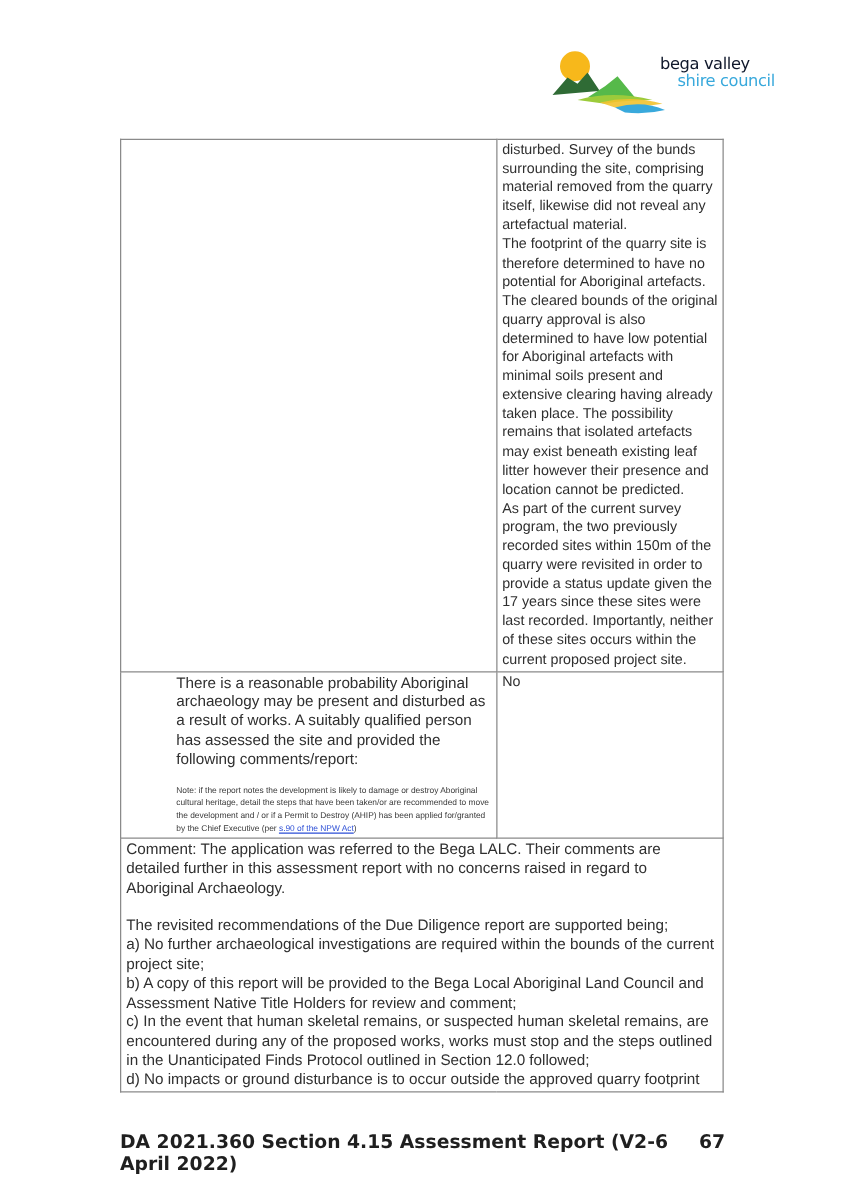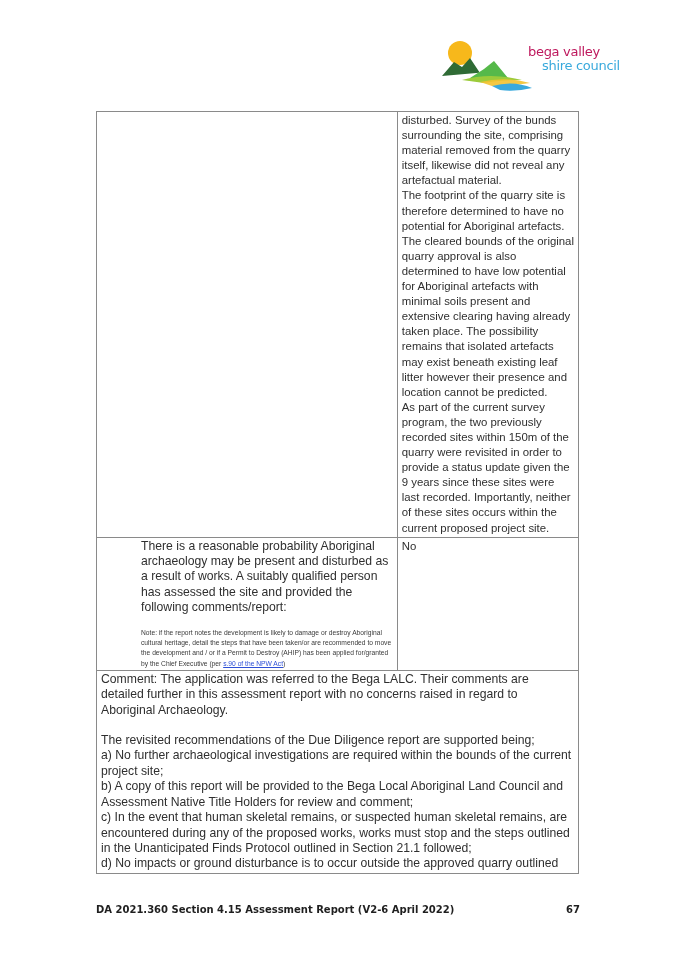--- a/index.html
+++ b/index.html
@@ -1,31 +1,31 @@
 <!DOCTYPE html>
 <html><head>
 <meta charset="utf-8">
 <style>
   html, body { margin: 0; padding: 0; background: #ffffff; }
   body { width: 675px; height: 953px; position: relative; overflow: hidden; font-family: "Liberation Sans", "DejaVu Sans", sans-serif; color: #2b2b2b; }
 
   .logo { position: absolute; left: 440px; top: 36px; width: 200px; height: 56px; }
   .logo-text { position: absolute; left: 88px; top: 9px; line-height: 14px; font-family: "DejaVu Sans", sans-serif; }
-  .logo-line1 { display: block; font-size: 13px; color: #be185d; letter-spacing: -0.3px; }
+  .logo-line1 { display: block; font-size: 13px; color: #0f172a; letter-spacing: -0.3px; }
   .logo-line2 { display: block; font-size: 13px; color: #39a9dc; letter-spacing: -0.3px; margin-left: 14px; text-align: right; }
 
   table.doc { position: absolute; left: 96px; top: 111px; width: 483px; border-collapse: collapse; }
   table.doc td { border: 1px solid #8a8a8a; vertical-align: top; padding: 1px 4px 1px 4px; font-size: 11.4px; line-height: 15.1px; color: #2f2f2f; }
   td.left { width: 278px; }
   td.right { width: 191px; }
   .note { font-size: 6.7px; line-height: 10.3px; color: #3a3a3a; margin-top: 12px; }
   .note a { color: #2d4fd6; text-decoration: underline; }
   .gap { height: 15px; }
 
-  .footer { position: absolute; left: 96px; top: 904px; width: 484px; font-family: "DejaVu Sans", sans-serif; font-weight: bold; font-size: 10px; color: #1f1f1f; display: flex; justify-content: space-between; }
+  .footer { position: absolute; left: 96px; top: 904px; width: 484px; font-family: "DejaVu Sans", sans-serif; font-weight: bold; font-size: 15px; color: #1f1f1f; display: flex; justify-content: space-between; }
 </style>
 </head>
 <body>
 
 <div class="logo">
   <svg width="92" height="56" viewBox="0 0 92 56" style="position:absolute;left:0;top:0;">
     <circle cx="20" cy="17" r="12" fill="#f7b81b"></circle>
     <path d="M2 40 L14 26 L22 31 L30 22 L42 40 L48 36 Z" fill="#2f6b35"></path>
     <path d="M30 42 L44 33 L54 25 L68 42 Z" fill="#56b94a"></path>
     <path d="M22 44 Q50 36 82 44 Q60 44 44 47 Z" fill="#9ccb3b"></path>
@@ -38,39 +38,39 @@
   </div>
 </div>
 
 <table class="doc">
   <tbody>
       <tr>
     <td class="left"></td>
     <td class="right">
       <div>disturbed. Survey of the bunds surrounding the site, comprising material removed from the quarry itself, likewise did not reveal any artefactual material.</div>
       <div>The footprint of the quarry site is therefore determined to have no potential for Aboriginal artefacts. The cleared bounds of the original quarry approval is also determined to have low potential for Aboriginal artefacts with minimal soils present and extensive clearing having already taken place. The possibility remains that isolated artefacts may exist beneath existing leaf litter however their presence and location cannot be predicted.</div>
-      <div>As part of the current survey program, the two previously recorded sites within 150m of the quarry were revisited in order to provide a status update given the 9 years since these sites were last recorded. Importantly, neither of these sites occurs within the current proposed project site.</div>
+      <div>As part of the current survey program, the two previously recorded sites within 150m of the quarry were revisited in order to provide a status update given the 17 years since these sites were last recorded. Importantly, neither of these sites occurs within the current proposed project site.</div>
     </td>
   </tr>
   <tr>
     <td class="left" style="font-size:12.2px;line-height:15.4px;padding-left:44px;">
       <div>There is a reasonable probability Aboriginal archaeology may be present and disturbed as a result of works. A suitably qualified person has assessed the site and provided the following comments/report:</div>
       <div class="note"><span>Note: if the report notes the development is likely to damage or destroy Aboriginal cultural heritage, detail the steps that have been taken/or are recommended to move the development and / or if a Permit to Destroy (AHIP) has been applied for/granted by the Chief Executive (per </span><a href="#">s.90 of the NPW Act</a><span>)</span></div>
     </td>
     <td class="right">No</td>
   </tr>
   <tr>
     <td colspan="2" style="font-size:12.2px;line-height:15.4px;">
       <div>Comment: The application was referred to the Bega LALC. Their comments are detailed further in this assessment report with no concerns raised in regard to Aboriginal Archaeology.</div>
       <div class="gap"></div>
       <div>The revisited recommendations of the Due Diligence report are supported being;</div>
       <div>a) No further archaeological investigations are required within the bounds of the current project site;</div>
       <div>b) A copy of this report will be provided to the Bega Local Aboriginal Land Council and Assessment Native Title Holders for review and comment;</div>
-      <div>c) In the event that human skeletal remains, or suspected human skeletal remains, are encountered during any of the proposed works, works must stop and the steps outlined in the Unanticipated Finds Protocol outlined in Section 21.1 followed;</div>
-      <div>d) No impacts or ground disturbance is to occur outside the approved quarry outlined</div>
+      <div>c) In the event that human skeletal remains, or suspected human skeletal remains, are encountered during any of the proposed works, works must stop and the steps outlined in the Unanticipated Finds Protocol outlined in Section 12.0 followed;</div>
+      <div>d) No impacts or ground disturbance is to occur outside the approved quarry footprint</div>
     </td>
   </tr>
 </tbody>
   </table>
 
 <div class="footer">
   <span>DA 2021.360 Section 4.15 Assessment Report (V2-6 April 2022)</span>
   <span>67</span>
 </div>
 

